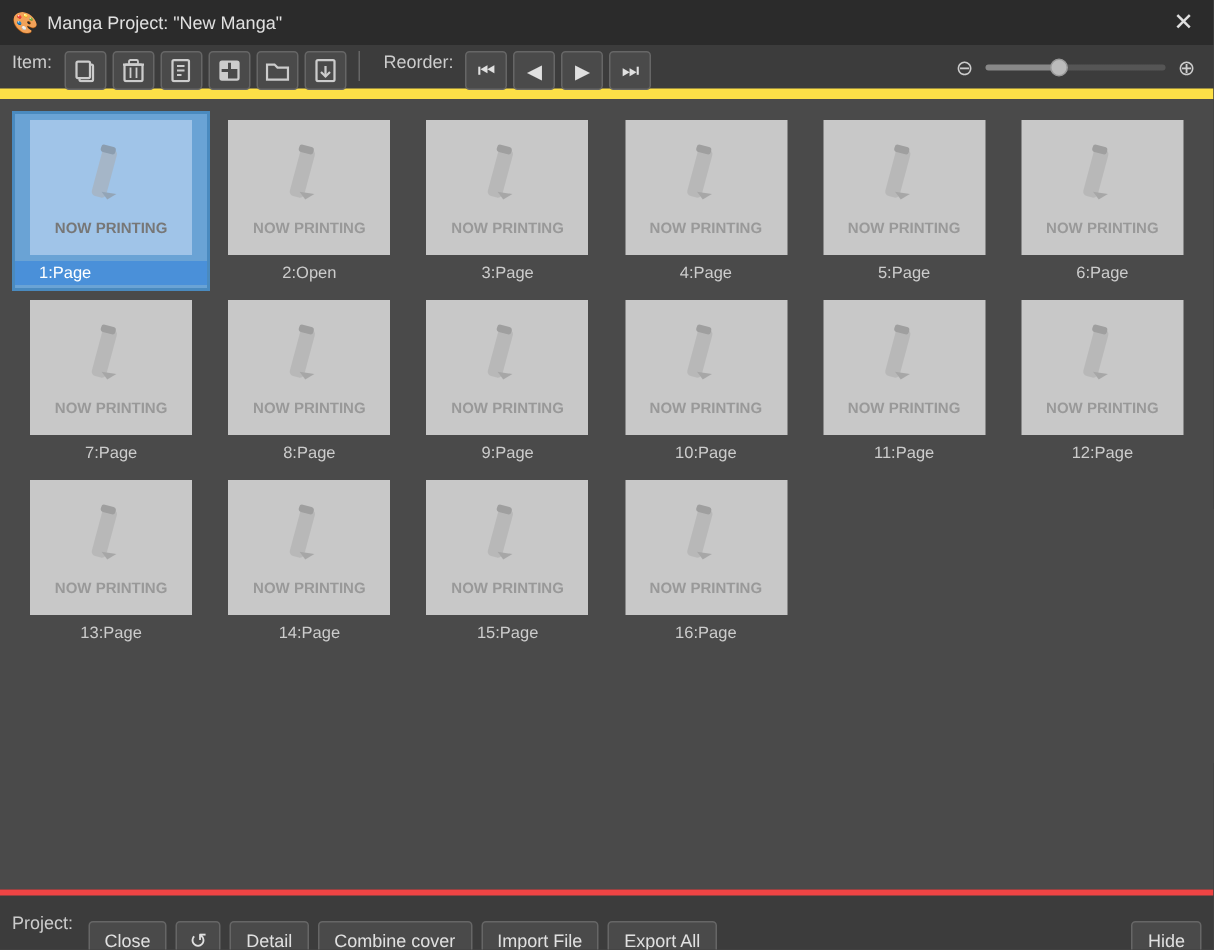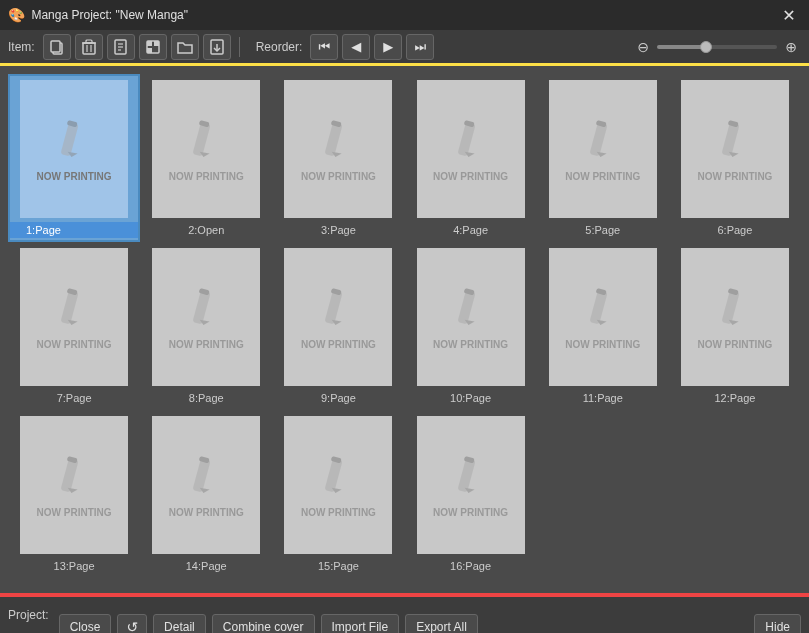--- a/index.html
+++ b/index.html
@@ -44,26 +44,25 @@
       font-size: 16px;
       display: flex;
       align-items: center;
       justify-content: center;
     }
 
     
     .toolbar {
       background: #3c3c3c;
       display: flex;
-      align-items: center;
       padding: 4px 8px;
       gap: 4px;
       height: 36px;
       flex-shrink: 0;
-      border-bottom: 3px solid #fde047;
+      border-bottom: 7px solid #fde047;
     }
     .toolbar-label {
       font-size: 12px;
       color: #ccc;
       margin-right: 4px;
     }
     .toolbar-btn {
       width: 28px;
       height: 26px;
       background: #4a4a4a;
@@ -160,21 +159,21 @@
       align-items: center;
       cursor: pointer;
       border: 2px solid transparent;
     }
     .page-item.selected {
       background: #6aa3d5;
       border: 2px solid #4a8abf;
     }
     .page-thumbnail {
       width: 108px;
-      height: 138px;
+      height: 90px;
       background: #c8c8c8;
       display: flex;
       flex-direction: column;
       align-items: center;
       justify-content: center;
       margin: 4px;
       position: relative;
     }
     .page-item.selected .page-thumbnail {
       background: #a0c4e8;

